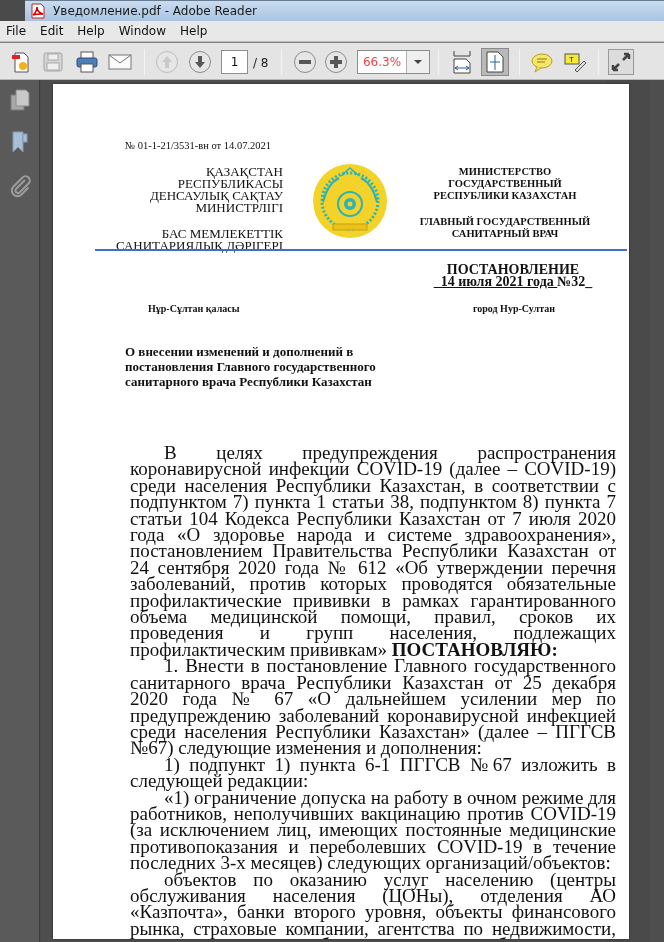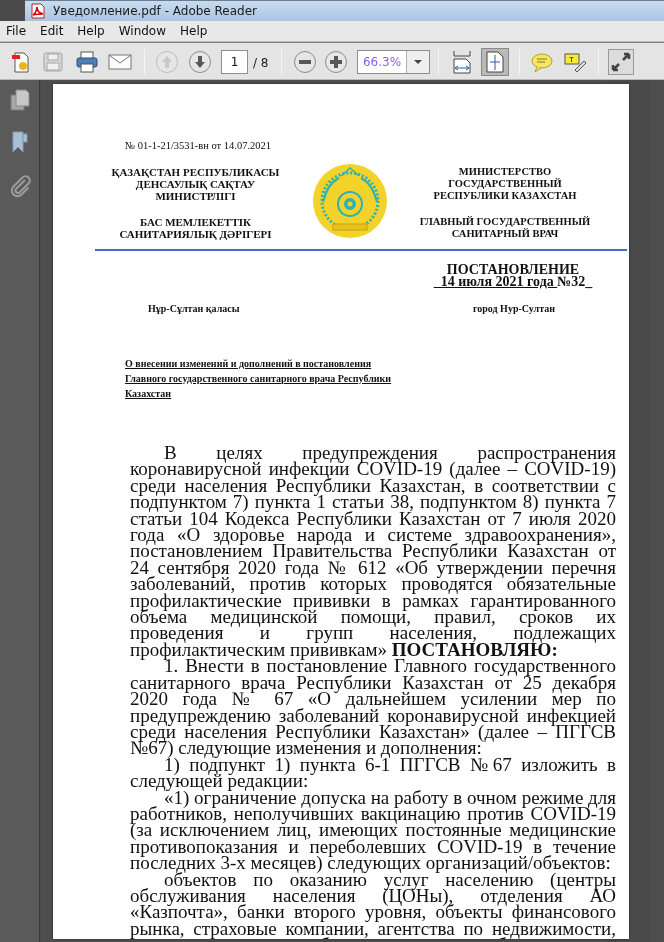--- a/index.html
+++ b/index.html
@@ -9,39 +9,39 @@
   .titlebar .title { font-size: 12px; color: #1b1b1b; }
   .menubar { position: absolute; left: 0; top: 21px; width: 664px; height: 21px; background: #e8e8e8; display: flex; align-items: center; border-bottom: 1px solid #bcbcbc; }
   .menubar .menu-item { font-size: 12px; color: #111; padding: 0 7px 0 7px; }
   .menubar .menu-item:first-child { padding-left: 6px; }
   .toolbar { position: absolute; left: 0; top: 42px; width: 664px; height: 38px; background: #e4e4e4; border-top: 1px solid #7f7f7f; border-bottom: 1px solid #b8b8b8; }
   .tb { position: absolute; top: 6px; width: 26px; height: 26px; display: flex; align-items: center; justify-content: center; }
   .sep { position: absolute; top: 6px; width: 1px; height: 26px; background: #8a8a8a; border-right: 1px solid #f4f4f4; }
   .page-input { position: absolute; left: 221px; top: 7px; width: 27px; height: 24px; background: #fff; border: 1px solid #8e8e8e; font-size: 12px; text-align: center; line-height: 22px; color: #111; }
   .page-total { position: absolute; left: 253px; top: 13px; font-size: 12px; color: #222; }
   .zoom-box { position: absolute; left: 357px; top: 7px; width: 73px; height: 24px; background: #fff; border: 1px solid #8e8e8e; }
-  .zoom-box .zval { position: absolute; left: 0; top: 0; width: 48px; height: 22px; font-size: 12px; line-height: 22px; text-align: center; color: #8b5cf6; }
+  .zoom-box .zval { position: absolute; left: 0; top: 0; width: 48px; height: 22px; font-size: 12px; line-height: 22px; text-align: center; color: #ef4444; }
   .zoom-box .zdrop { position: absolute; left: 48px; top: 0; width: 23px; height: 22px; border-left: 1px solid #b0b0b0; background: #efefef; }
   .zoom-box .zdrop:after { content: ""; position: absolute; left: 7px; top: 9px; border-left: 4px solid transparent; border-right: 4px solid transparent; border-top: 4px solid #444; }
   .sidebar { position: absolute; left: 0; top: 80px; width: 40px; height: 862px; background: #5a5a5a; border-right: 1px solid #3a3a3a; }
   .sb-icon { position: absolute; left: 8px; width: 24px; height: 24px; }
   .docarea { position: absolute; left: 41px; top: 80px; width: 565px; height: 862px; background: #4e4e4e; }
   .page { position: absolute; left: 12px; top: 4px; width: 576px; height: 855px; background: #fff; box-shadow: 0 0 2px #222; overflow: hidden; font-family: "Liberation Serif", serif; color: #111; }
   .docnum { position: absolute; left: 72px; top: 56px; font-size: 10.5px; }
-  .hdr-left { position: absolute; left: 55px; top: 82px; width: 175px; text-align: center; font-size: 11px; font-weight: bold; line-height: 12px; }
+  .hdr-left { position: absolute; left: 55px; top: 82px; width: 175px; text-align: right; font-size: 13px; font-weight: normal; line-height: 12px; }
   .hdr-right { position: absolute; left: 352px; top: 82px; width: 200px; text-align: center; font-size: 10.5px; font-weight: bold; line-height: 12px; }
   .hdr-gap { height: 14px; }
   .emblem { position: absolute; left: 258px; top: 78px; width: 78px; height: 78px; }
   .rule { position: absolute; left: 42px; top: 165px; width: 532px; height: 2px; background: #3f6fc9; }
   .decree-left { position: absolute; left: 62px; top: 180px; width: 160px; text-align: center; font-size: 10px; font-weight: bold; line-height: 12px; }
   .decree-right { position: absolute; left: 380px; top: 180px; width: 160px; text-align: center; font-size: 14px; font-weight: bold; line-height: 12px; }
   .u { text-decoration: underline; }
   .city-left { position: absolute; left: 95px; top: 219px; font-size: 10px; font-weight: bold; }
   .city-right { position: absolute; left: 420px; top: 219px; font-size: 10px; font-weight: bold; }
-  .subject { position: absolute; left: 72px; top: 272px; width: 270px; font-size: 10px; font-weight: bold; line-height: 15px; text-decoration: underline; }
+  .subject { position: absolute; left: 72px; top: 260px; width: 270px; font-size: 13px; font-weight: bold; line-height: 15px; }
   .body { position: absolute; left: 60px; top: 361px; width: 486px; font-size: 19px; line-height: 16.4px; text-align: justify; margin-left: 17px; }
   .body p { text-indent: 34px; }
   .body b { font-weight: bold; }
   .scrollbar { position: absolute; left: 650px; top: 80px; width: 14px; height: 862px; background: #4e4e4e; }
 </style>
 </head>
 <body>
 
 <div class="titlebar">
   <span class="appicon">

